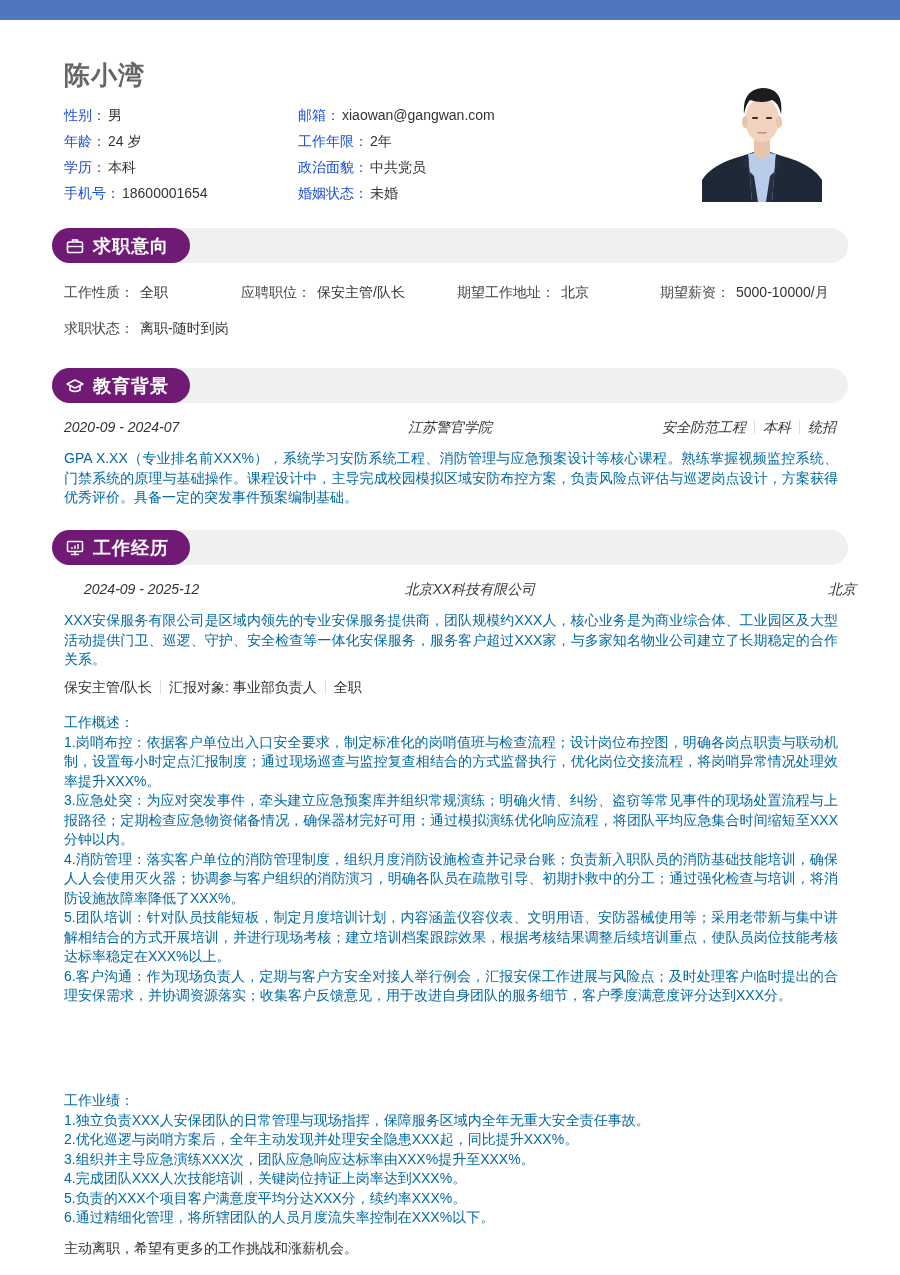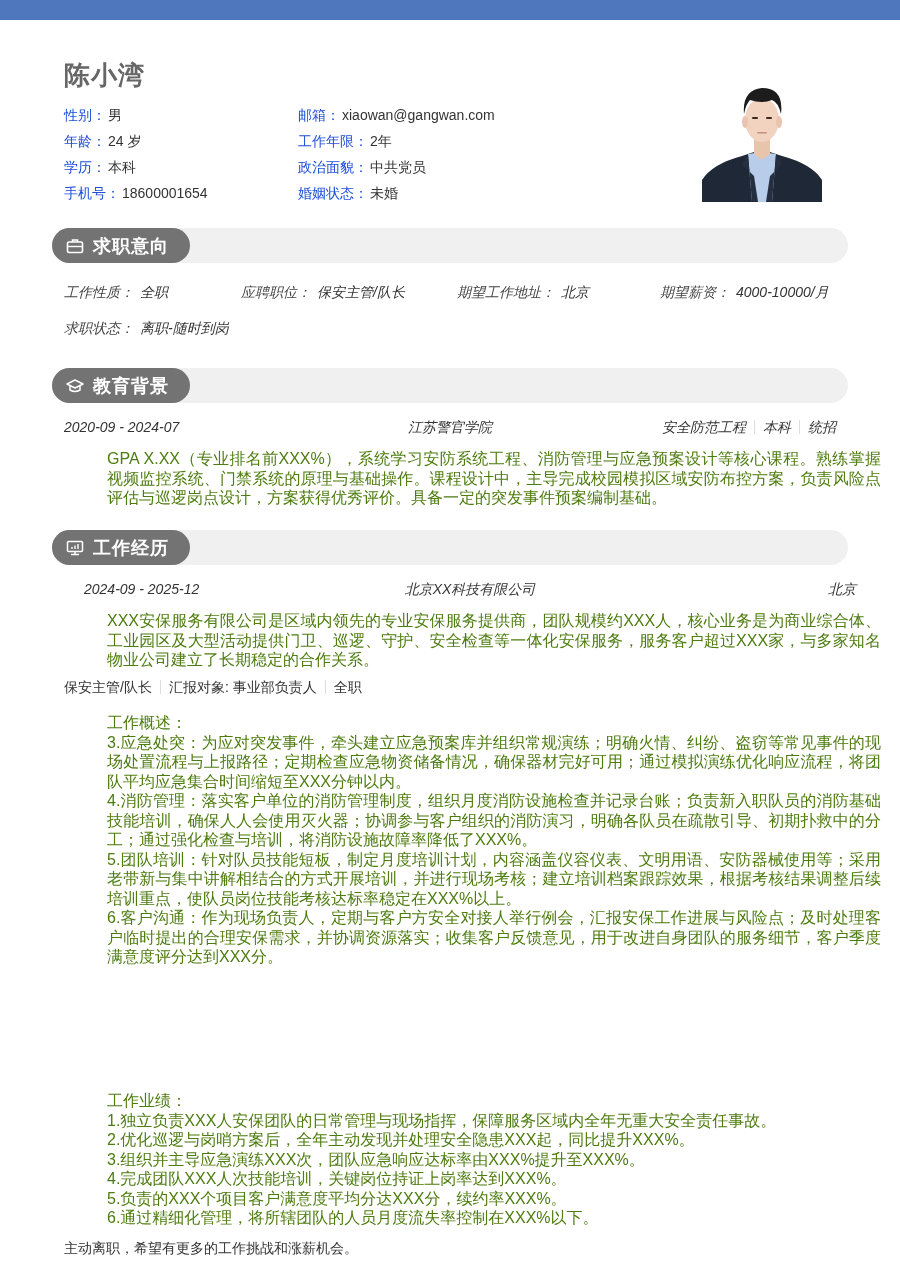--- a/index.html
+++ b/index.html
@@ -14,36 +14,36 @@
     .info-col.left { left: 64px; }
     .info-col.right { left: 298px; }
     .info-row { height: 26px; line-height: 22px; white-space: nowrap; }
     .info-row .lbl { color: #1d4ed8; }
     .info-row .val { color: #333; margin-left: 2px; }
 
     .photo { position: absolute; left: 702px; top: 72px; width: 120px; height: 130px; overflow: hidden; background: #ffffff; }
 
     .section-head { position: absolute; left: 52px; width: 796px; height: 35px; }
     .section-head .bar { position: absolute; left: 0; top: 0; width: 796px; height: 35px; background: #f0f0f0; border-radius: 18px; }
-    .section-head .pill { position: absolute; left: 0; top: 0; width: 138px; height: 35px; background: #737373; border-radius: 18px; color: #fff; display: flex; align-items: center; padding-left: 13px; }
+    .section-head .pill { position: absolute; left: 0; top: 0; width: 138px; height: 35px; background: #701a75; border-radius: 18px; color: #fff; display: flex; align-items: center; padding-left: 13px; }
     .section-head .pill .icon { width: 20px; height: 18px; display: inline-flex; align-items: center; justify-content: center; margin-right: 8px; }
     .section-head .pill .title { font-size: 18px; font-weight: bold; letter-spacing: 1px; }
 
-    .intent-row { position: absolute; left: 64px; font-size: 14px; height: 22px; line-height: 22px; white-space: nowrap; font-style: italic; }
+    .intent-row { position: absolute; left: 64px; font-size: 14px; height: 22px; line-height: 22px; white-space: nowrap; }
     .intent-item { position: absolute; top: 0; white-space: nowrap; }
     .intent-item .lbl { color: #444; }
     .intent-item .val { margin-left: 6px; }
 
     .entry-head { position: absolute; left: 64px; width: 772px; height: 22px; font-size: 14px; line-height: 22px; font-style: italic; }
     .entry-head .left { position: absolute; left: 0; top: 0; }
     .entry-head .center { position: absolute; left: 0; width: 772px; top: 0; text-align: center; pointer-events: none; }
     .entry-head .right { position: absolute; right: 0; top: 0; }
     .sep { display: inline-block; width: 1px; height: 14px; background: #dddddd; margin: 0 8px; vertical-align: -2px; }
 
-    .para { position: absolute; left: 64px; width: 774px; font-size: 16px; line-height: 19.5px; color: #4d7c0f; text-align: justify; margin-left: 43px; }
+    .para { position: absolute; left: 64px; width: 774px; font-size: 14px; line-height: 19.5px; color: #0369a1; text-align: justify; }
     .para p { margin: 0; }
 
     .meta-line { position: absolute; left: 64px; font-size: 14px; line-height: 22px; white-space: nowrap; }
   </style>
 </head>
 <body>
 
 <div class="top-bar"></div>
 
 <div class="name">陈小湾</div>
@@ -100,21 +100,21 @@
         </svg>
     </span>
     <span class="title">求职意向</span>
   </div>
 </div>
 
 <div class="intent-row" style="top:281px; width:780px;">
   <div class="intent-item" style="left:0;"><span class="lbl">工作性质：</span><span class="val">全职</span></div>
   <div class="intent-item" style="left:177px;"><span class="lbl">应聘职位：</span><span class="val">保安主管/队长</span></div>
   <div class="intent-item" style="left:393px;"><span class="lbl">期望工作地址：</span><span class="val">北京</span></div>
-  <div class="intent-item" style="left:596px;"><span class="lbl">期望薪资：</span><span class="val">4000-10000/月</span></div>
+  <div class="intent-item" style="left:596px;"><span class="lbl">期望薪资：</span><span class="val">5000-10000/月</span></div>
 </div>
 <div class="intent-row" style="top:317px; width:780px;">
   <div class="intent-item" style="left:0;"><span class="lbl">求职状态：</span><span class="val">离职-随时到岗</span></div>
 </div>
 
 <div class="section-head" style="top:368px;">
   <div class="bar"></div>
   <div class="pill">
     <span class="icon">
       <svg width="18" height="16" viewBox="0 0 18 16">
@@ -162,20 +162,21 @@
 <div class="para" style="top:611px;">
   <p>XXX安保服务有限公司是区域内领先的专业安保服务提供商，团队规模约XXX人，核心业务是为商业综合体、工业园区及大型活动提供门卫、巡逻、守护、安全检查等一体化安保服务，服务客户超过XXX家，与多家知名物业公司建立了长期稳定的合作关系。</p>
 </div>
 
 <div class="meta-line" style="top:676px;">
   <span>保安主管/队长</span><span class="sep"></span><span>汇报对象: 事业部负责人</span><span class="sep"></span><span>全职</span>
 </div>
 
 <div class="para" style="top:713px;">
   <p>工作概述：</p>
+  <p>1.岗哨布控：依据客户单位出入口安全要求，制定标准化的岗哨值班与检查流程；设计岗位布控图，明确各岗点职责与联动机制，设置每小时定点汇报制度；通过现场巡查与监控复查相结合的方式监督执行，优化岗位交接流程，将岗哨异常情况处理效率提升XXX%。</p>
   <p>3.应急处突：为应对突发事件，牵头建立应急预案库并组织常规演练；明确火情、纠纷、盗窃等常见事件的现场处置流程与上报路径；定期检查应急物资储备情况，确保器材完好可用；通过模拟演练优化响应流程，将团队平均应急集合时间缩短至XXX分钟以内。</p>
   <p>4.消防管理：落实客户单位的消防管理制度，组织月度消防设施检查并记录台账；负责新入职队员的消防基础技能培训，确保人人会使用灭火器；协调参与客户组织的消防演习，明确各队员在疏散引导、初期扑救中的分工；通过强化检查与培训，将消防设施故障率降低了XXX%。</p>
   <p>5.团队培训：针对队员技能短板，制定月度培训计划，内容涵盖仪容仪表、文明用语、安防器械使用等；采用老带新与集中讲解相结合的方式开展培训，并进行现场考核；建立培训档案跟踪效果，根据考核结果调整后续培训重点，使队员岗位技能考核达标率稳定在XXX%以上。</p>
   <p>6.客户沟通：作为现场负责人，定期与客户方安全对接人举行例会，汇报安保工作进展与风险点；及时处理客户临时提出的合理安保需求，并协调资源落实；收集客户反馈意见，用于改进自身团队的服务细节，客户季度满意度评分达到XXX分。</p>
 </div>
 
 <div class="para" style="top:1091px;">
   <p>工作业绩：</p>
   <p>1.独立负责XXX人安保团队的日常管理与现场指挥，保障服务区域内全年无重大安全责任事故。</p>
   <p>2.优化巡逻与岗哨方案后，全年主动发现并处理安全隐患XXX起，同比提升XXX%。</p>

